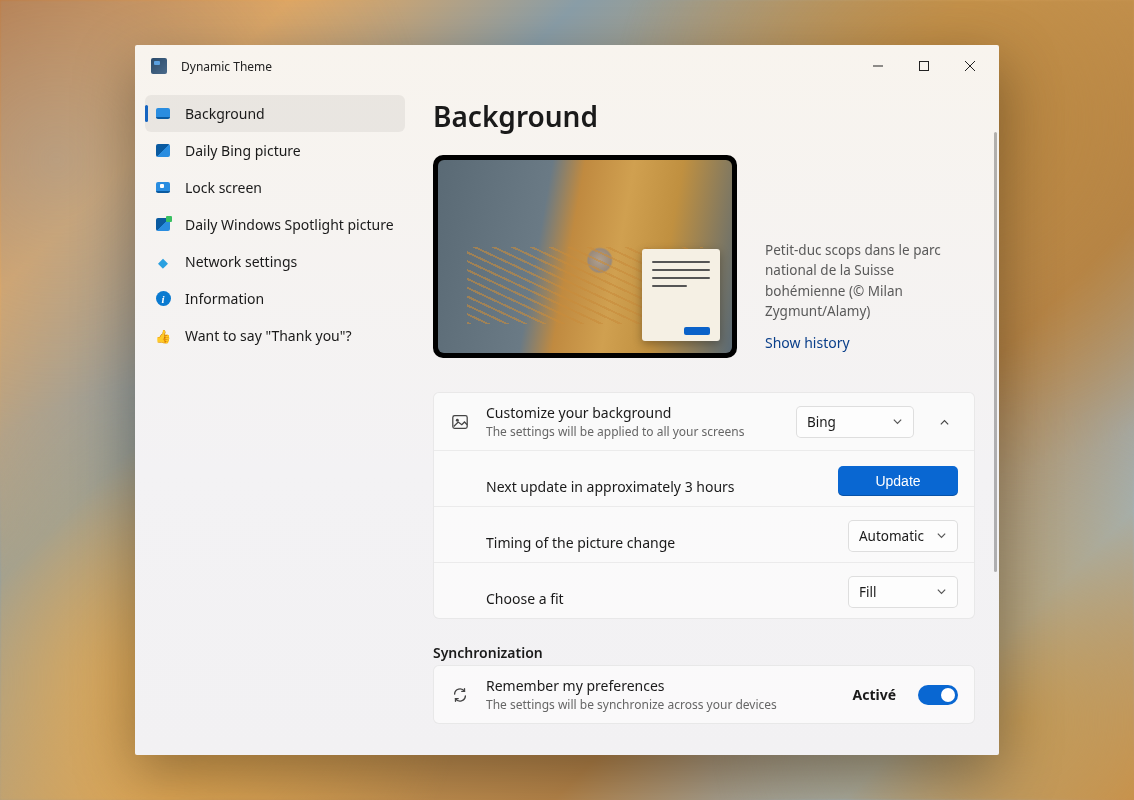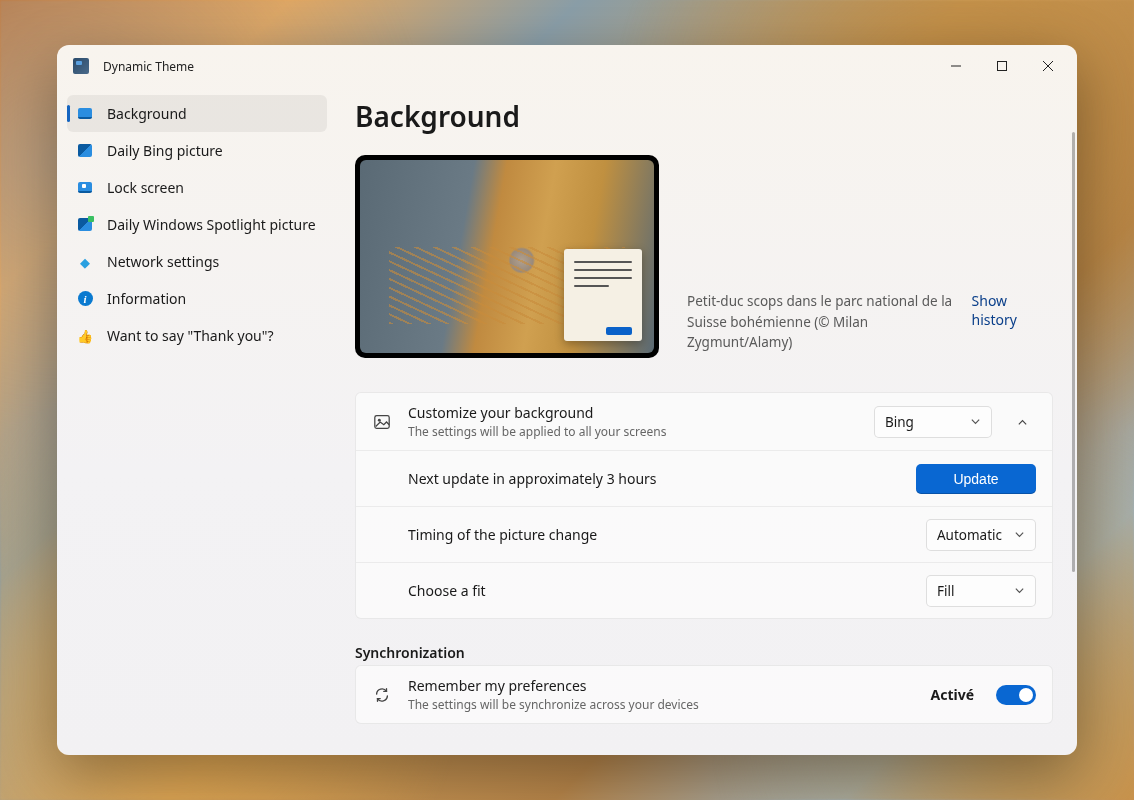--- a/index.html
+++ b/index.html
@@ -22,25 +22,25 @@
       radial-gradient(circle at 85% 15%, rgba(180,130,60,0.8), transparent 30%),
       radial-gradient(circle at 50% 50%, rgba(140,100,50,0.4), transparent 40%),
       radial-gradient(circle at 90% 90%, rgba(200,150,70,0.8), transparent 25%),
       radial-gradient(circle at 5% 20%, rgba(150,160,170,0.5), transparent 30%);
     filter: blur(1px);
     z-index: 0;
   }
   .window {
     position: relative;
     z-index: 1;
-    width: 1020px;
+    width: 864px;
     height: 710px;
     background: #f6f4f0;
     background: linear-gradient(180deg, #f8f4ee 0%, #f3f2f4 60%, #f2f1f3 100%);
-    border-radius: 12px;
+    border-radius: 2px;
     box-shadow: 0 20px 60px rgba(0,0,0,0.35);
     display: flex;
     flex-direction: column;
     overflow: hidden;
   }
   .titlebar {
     height: 42px;
     display: flex;
     align-items: center;
     padding: 0 6px 0 16px;
@@ -158,38 +158,38 @@
     width: 78px; height: 92px;
     background: #f5f0e4;
     border-radius: 3px;
     box-shadow: 0 3px 10px rgba(0,0,0,0.3);
     padding: 12px 10px 6px;
     display: flex; flex-direction: column; gap: 6px;
   }
   .preview-doc .line { height: 2px; background: #555; border-radius:1px; }
   .preview-doc .line.short { width: 60%; }
   .preview-doc .btn { margin-top: auto; align-self: flex-end; width: 26px; height: 8px; background: #0a62c9; border-radius: 2px; }
-  .hero-text { display:flex; flex-direction:row; gap:12px; padding-bottom:6px; max-width: 330px;}
+  .hero-text { display:flex; flex-direction:column; gap:12px; padding-bottom:6px; max-width: 330px;}
   .caption { font-size: 13.5px; color: #5a5a5a; line-height: 1.5; }
   .link { font-size: 14px; color: #0a3f8a; }
   .card {
     background: rgba(255,255,255,0.58);
     border: 1px solid rgba(0,0,0,0.07);
     border-radius: 6px;
     margin-bottom: 24px;
     overflow: hidden;
   }
   .card-row {
     display: flex;
     align-items: center;
     min-height: 56px;
     padding: 10px 16px;
     gap: 16px;
   }
-  .card-row + .card-row { border-top: 1px solid rgba(0,0,0,0.06); }
+  .card-row + .card-row { border-top: 1px solid rgba(0,0,0,0.06); align-items: flex-end; }
   .card-row .row-icon { width: 20px; height:20px; color:#444; flex-shrink:0; display:flex; align-items:center; justify-content:center;}
   .row-icon.spacer-icon { width:20px; }
   .card-row .row-text { flex: 1; }
   .row-title { font-size: 14px; color: #1a1a1a; }
   .row-sub { font-size: 12px; color: #666; margin-top: 1px; }
   .select {
     min-width: 118px;
     height: 32px;
     background: #fdfdfd;
     border: 1px solid rgba(0,0,0,0.12);

